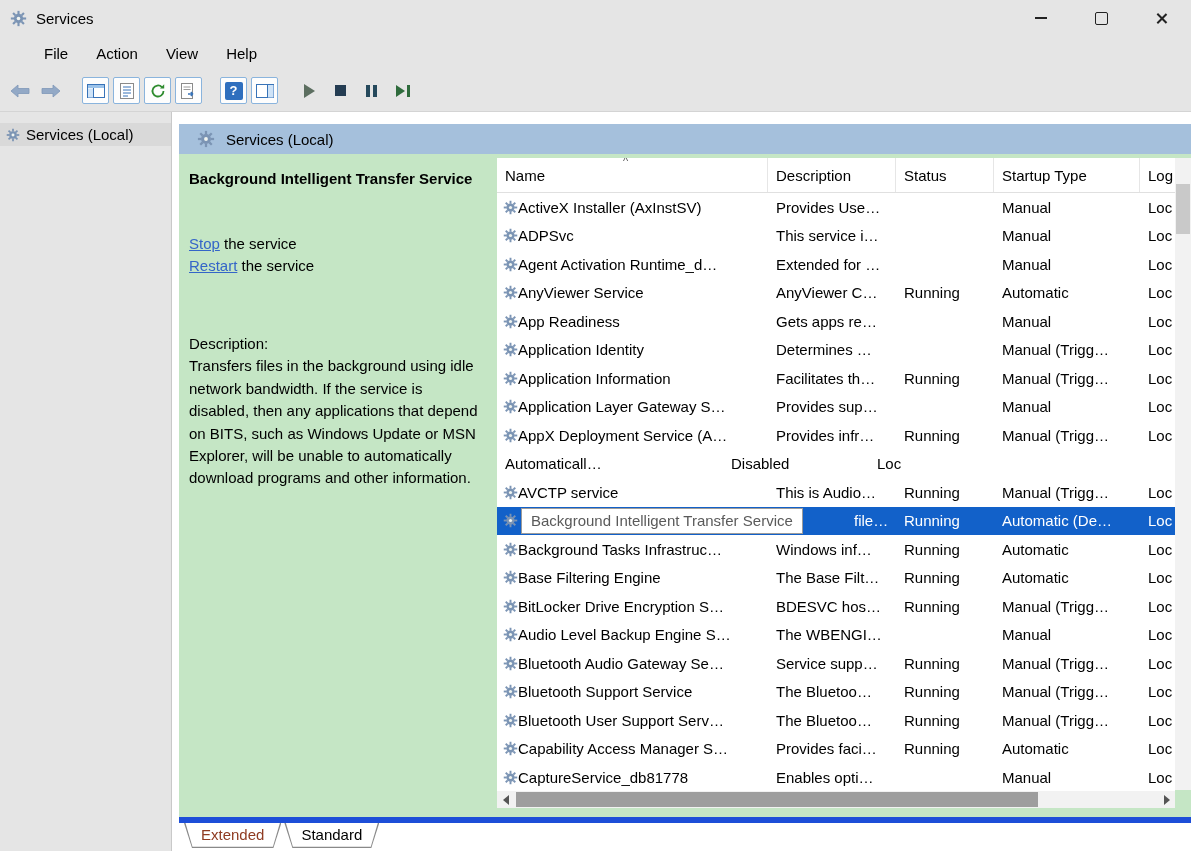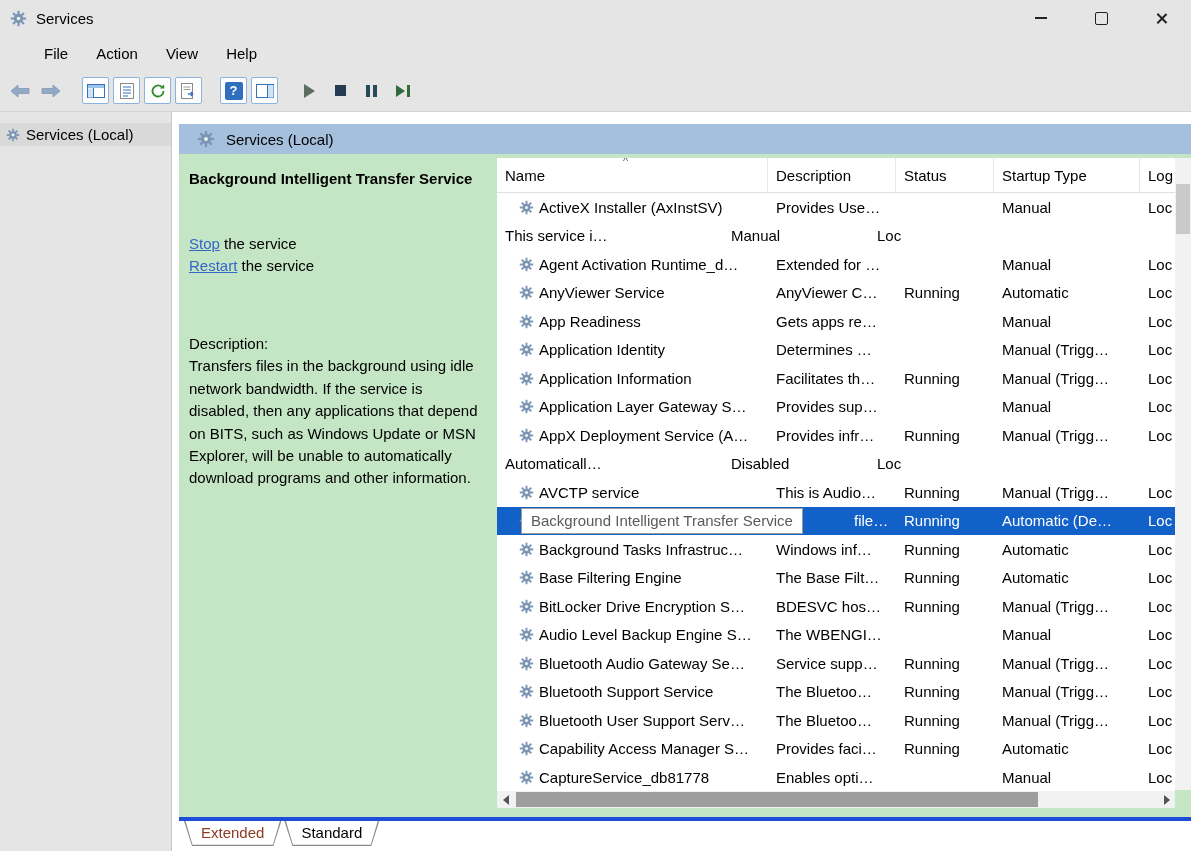--- a/index.html
+++ b/index.html
@@ -60,21 +60,21 @@
   .thead{display:flex;height:34px;border-bottom:1px solid #e0e0e0;background:#fff;}
   .th{display:flex;align-items:center;padding-left:8px;border-right:1px solid #e6e6e6;box-sizing:border-box;overflow:hidden;white-space:nowrap;}
   .th-name{width:271px;position:relative;}
   .th-desc{width:128px;}
   .th-status{width:98px;}
   .th-startup{width:146px;}
   .th-logon{width:35px;border-right:none;}
   .sort-caret{position:absolute;top:-2px;left:126px;font-size:11px;color:#555;line-height:11px;}
   .trow{display:flex;height:28.5px;align-items:center;}
   .cell{box-sizing:border-box;padding-left:8px;white-space:nowrap;overflow:hidden;}
-  .c-name{width:271px;display:flex;align-items:center;gap:5px;padding-left:22px;}
+  .c-name{width:271px;display:flex;align-items:center;padding-left:6px;}
   .c-desc{width:128px;}
   .c-status{width:98px;}
   .c-startup{width:146px;}
   .c-logon{width:35px;}
   .trow.selected{background:#1261c9;color:#fff;position:relative;}
   .row-tooltip{position:absolute;left:24px;top:1px;height:26px;line-height:24px;background:#fff;
                border:1px solid #9b9b9b;color:#5a5a5a;padding:0 9px;box-sizing:border-box;z-index:5;}
   .c-desc.after-tooltip{padding-left:86px;}
   .svc-icon{flex:0 0 auto;display:flex;}
 
@@ -83,21 +83,21 @@
   .v-thumb{position:absolute;top:26px;left:1px;width:14px;height:50px;background:#c9c9c9;}
   .hscroll{position:absolute;left:318px;top:637px;width:678px;height:17px;background:#f2f2f2;}
   .h-arrow{position:absolute;top:0;width:17px;height:17px;display:flex;align-items:center;justify-content:center;}
   .h-arrow.left{left:0;}
   .h-arrow.right{right:0;}
   .tri-left{width:0;height:0;border-top:5px solid transparent;border-bottom:5px solid transparent;border-right:6px solid #555;}
   .tri-right{width:0;height:0;border-top:5px solid transparent;border-bottom:5px solid transparent;border-left:6px solid #555;}
   .h-thumb{position:absolute;left:19px;top:1px;width:522px;height:15px;background:#9e9e9e;}
 
   
-  .tabbar{height:29px;background:#fff;border-top:4px solid #1d4ed8;display:flex;padding-left:5px;}
+  .tabbar{height:29px;background:#fff;border-top:6px solid #1d4ed8;display:flex;padding-left:5px;}
   .tab{position:relative;height:25px;margin-right:3px;cursor:default;}
   .tab .bg{position:absolute;inset:0;clip-path:polygon(0 0,100% 0,calc(100% - 8px) 100%,8px 100%);background:#898989;}
   .tab .fg{position:absolute;inset:0;clip-path:polygon(1.5px 0,calc(100% - 1.5px) 0,calc(100% - 8.5px) calc(100% - 1.2px),8.5px calc(100% - 1.2px));background:#fff;}
   .tab .label{position:relative;z-index:1;display:block;padding:0 17px;line-height:24px;}
   .tab.active .label{color:#8f3b22;}
 </style>
 </head>
 <body>
 
 <svg width="0" height="0" style="position:absolute" aria-hidden="true">
@@ -287,20 +287,28 @@
                     </svg>
       </span>
       <span>ActiveX Installer (AxInstSV)</span>
     </div>
     <div class="cell c-desc">Provides Use…</div>
     <div class="cell c-status"></div>
     <div class="cell c-startup">Manual</div>
     <div class="cell c-logon">Loc</div>
   </div>
               <div class="trow">
+    <div class="cell c-name">
+      <span class="svc-icon">
+        <svg width="15" height="15" viewBox="0 0 16 16">
+                      <use href="#gear-sym"></use>
+                    </svg>
+      </span>
+      <span>ADPSvc</span>
+    </div>
     <div class="cell c-desc">This service i…</div>
     <div class="cell c-status"></div>
     <div class="cell c-startup">Manual</div>
     <div class="cell c-logon">Loc</div>
   </div>
               <div class="trow">
     <div class="cell c-name">
       <span class="svc-icon">
         <svg width="15" height="15" viewBox="0 0 16 16">
                       <use href="#gear-sym"></use>

